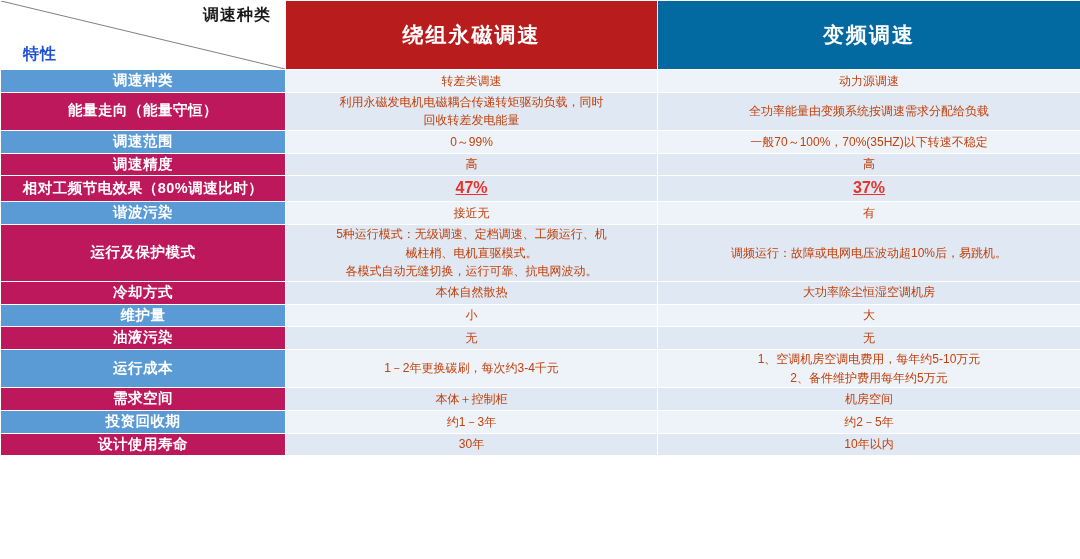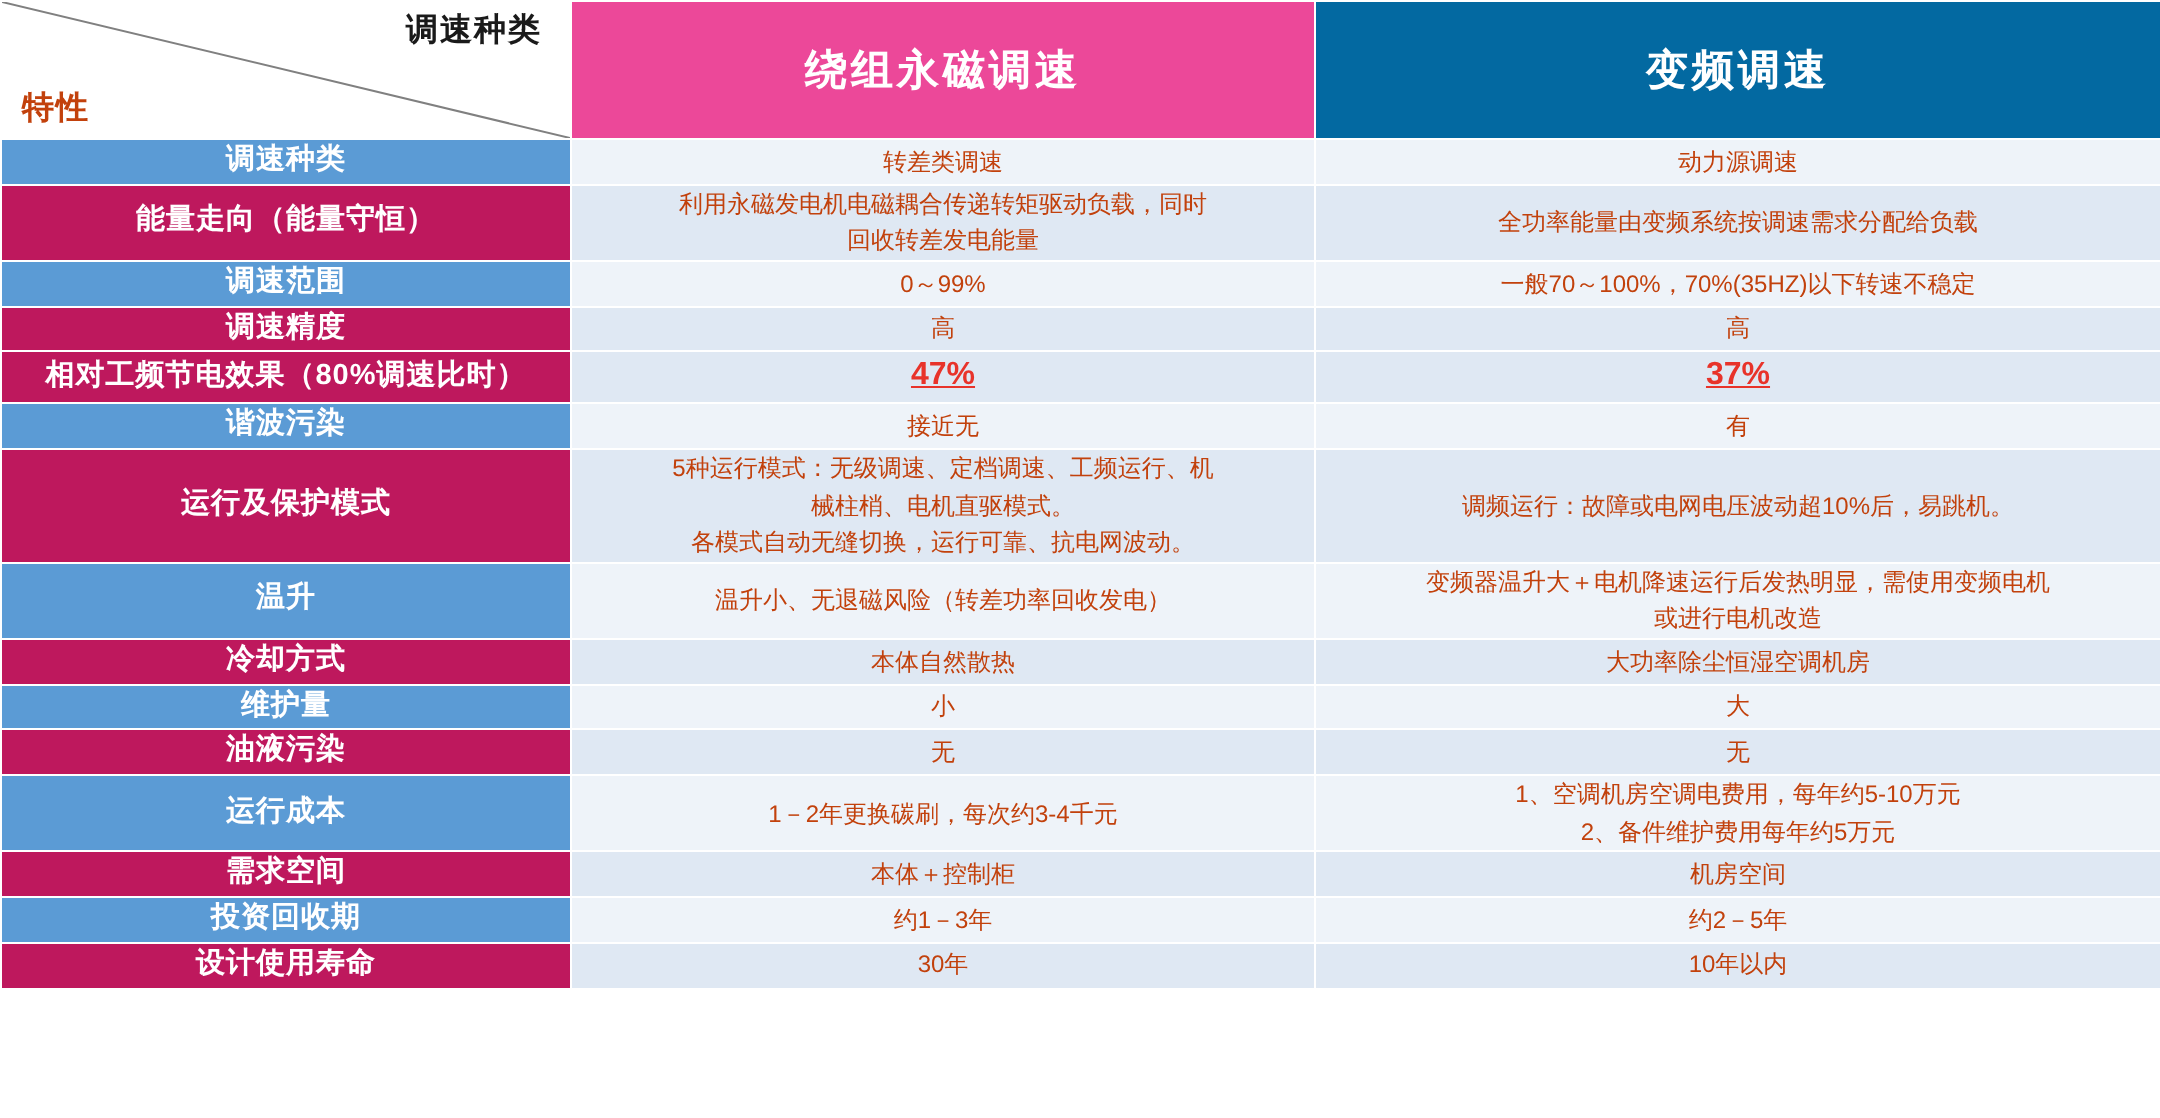--- a/index.html
+++ b/index.html
@@ -57,29 +57,29 @@
     position: absolute;
     right: 14px;
     top: 4px;
     font-size: 16px;
     font-weight: bold;
     color: #1a1a1a;
     letter-spacing: 1px;
   }
   .corner-bottom {
     position: absolute;
-    left: 10px;
+    left: 22px;
     bottom: 4px;
     font-size: 16px;
     font-weight: bold;
-    color: #c2410c;
+    color: #1d4ed8;
     letter-spacing: 1px;
   }
   .hdr-main {
-    background: #ec4899;
+    background: #b91c1c;
     color: #ffffff;
     font-size: 21px;
     font-weight: bold;
     text-align: center;
     height: 68px;
     letter-spacing: 2px;
   }
   .hdr-main.alt {
     background: #0369a1;
   }
@@ -178,26 +178,20 @@
           <td class="val multiline">有</td>
         </tr>
         <tr>
           <td class="label alt">运行及保护模式</td>
           <td class="val alt multiline">5种运行模式：无级调速、定档调速、工频运行、机
 械柱梢、电机直驱模式。
 各模式自动无缝切换，运行可靠、抗电网波动。</td>
           <td class="val alt multiline">调频运行：故障或电网电压波动超10%后，易跳机。</td>
         </tr>
         <tr>
-          <td class="label">温升</td>
-          <td class="val multiline">温升小、无退磁风险（转差功率回收发电）</td>
-          <td class="val multiline">变频器温升大＋电机降速运行后发热明显，需使用变频电机
-或进行电机改造</td>
-        </tr>
-        <tr>
           <td class="label alt">冷却方式</td>
           <td class="val alt multiline">本体自然散热</td>
           <td class="val alt multiline">大功率除尘恒湿空调机房</td>
         </tr>
         <tr>
           <td class="label">维护量</td>
           <td class="val multiline">小</td>
           <td class="val multiline">大</td>
         </tr>
         <tr>

